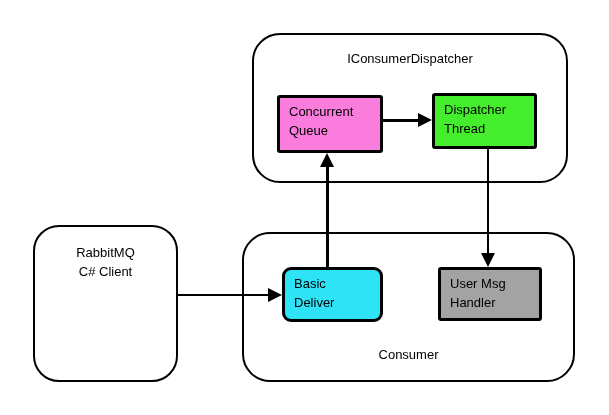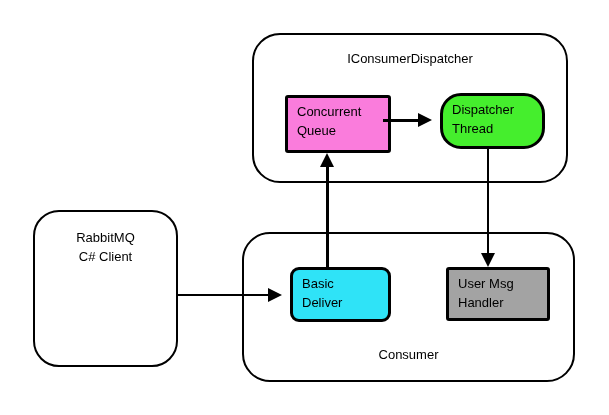--- a/index.html
+++ b/index.html
@@ -20,21 +20,21 @@
   
   .group {
     position: absolute;
     box-sizing: border-box;
     border: 2.5px solid #000000;
     border-radius: 28px;
     background: #ffffff;
   }
   #dispatcher-group { left: 252px; top: 33px;  width: 316px; height: 150px; }
   #consumer-group   { left: 242px; top: 232px; width: 333px; height: 150px; }
-  #client-box       { left: 33px;  top: 210px; width: 145px; height: 157px; border-radius: 26px; }
+  #client-box       { left: 33px;  top: 225px; width: 145px; height: 157px; border-radius: 26px; }
 
   .group-label {
     position: absolute;
     left: 0;
     width: 100%;
     text-align: center;
     white-space: pre-line;
     line-height: 19px;
   }
   #dispatcher-group .group-label { top: 14px; }
@@ -43,21 +43,20 @@
 
   
   .node {
     position: absolute;
     box-sizing: border-box;
     border: 3px solid #000000;
     border-radius: 3px;
     padding: 4px 9px;
     line-height: 19px;
     white-space: pre-line;
-    margin-left: 8px;
   }
   #node-concurrent-queue  { left: 277px; top: 95px;  width: 106px; height: 58px; }
   #node-dispatcher-thread { left: 432px; top: 93px;  width: 105px; height: 56px; }
   #node-basic-deliver     { left: 282px; top: 267px; width: 101px; height: 55px; border-radius: 9px; }
   #node-user-msg-handler  { left: 438px; top: 267px; width: 104px; height: 54px; }
 
   
   .edge-line {
     position: absolute;
     background: #000000;
@@ -106,21 +105,21 @@
   </div>
 
   <div class="group" id="client-box">
     <div class="group-label">RabbitMQ
 C# Client</div>
   </div>
 
   <div class="node" id="node-concurrent-queue" style="background-color: rgb(250, 124, 220);">Concurrent
 Queue</div>
 
-  <div class="node" id="node-dispatcher-thread" style="background-color: rgb(69, 238, 45); border-radius: 21px;">Dispatcher
+  <div class="node" id="node-dispatcher-thread" style="background-color: rgb(69, 238, 45);">Dispatcher
 Thread</div>
 
   <div class="node" id="node-basic-deliver" style="background-color: rgb(47, 227, 247);">Basic
 Deliver</div>
 
   <div class="node" id="node-user-msg-handler" style="background-color: #a3a3a3;">User Msg
 Handler</div>
 
   <div class="edge-line" id="edge1-line"></div>
   <div class="edge-head" id="edge1-head"></div>

